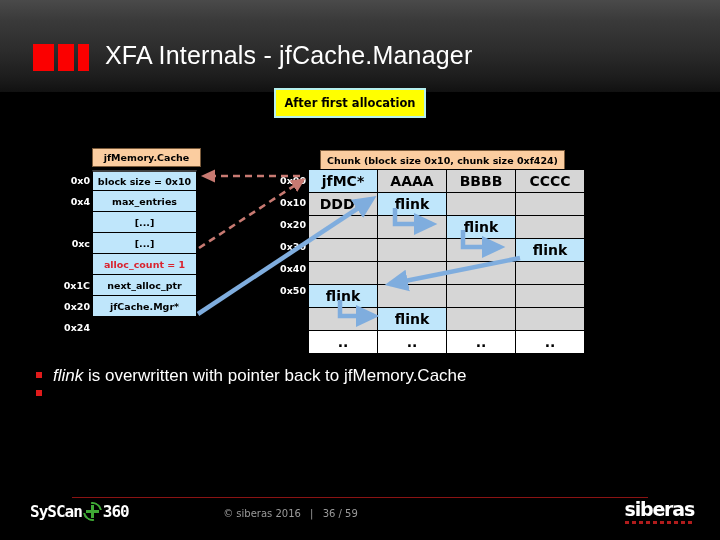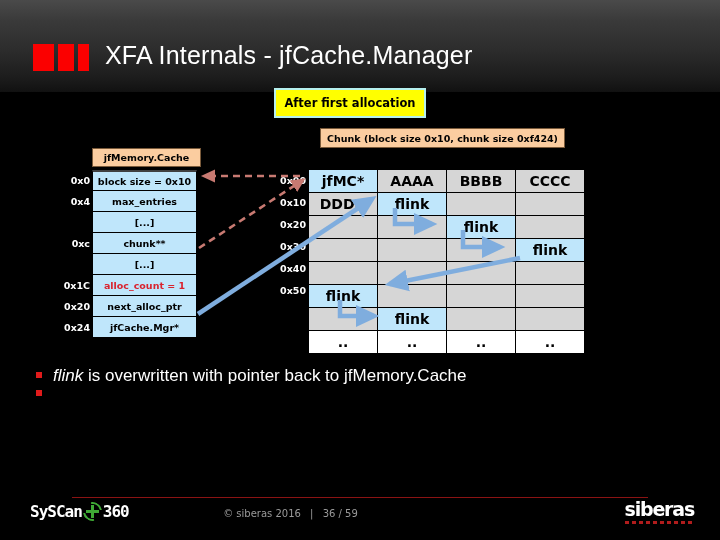--- a/index.html
+++ b/index.html
@@ -151,28 +151,27 @@
       <div class="offl" style="top: 254px;"></div>
       <div class="offl" style="top: 275px;">0x1C</div>
       <div class="offl" style="top: 296px;">0x20</div>
       <div class="offl" style="top: 317px;">0x24</div>
     </div>
 
   <div id="leftTable">
       <div class="row">block size = 0x10</div>
       <div class="row">max_entries</div>
       <div class="row">[...]</div>
-      <div class="row">chunk**</div>
       <div class="row">[...]</div>
       <div class="row alloc">alloc_count = 1</div>
       <div class="row">next_alloc_ptr</div>
       <div class="row">jfCache.Mgr*</div>
     </div>
 
-  <div class="hdrbox" style="left:320px;top:128px;width:245px;height:20px;">Chunk (block size 0x10, chunk size 0xf424)</div>
+  <div class="hdrbox" style="left:320px;top:150px;width:245px;height:20px;">Chunk (block size 0x10, chunk size 0xf424)</div>
 
   <div id="rightOffsets">
       <div class="offr" style="top: 169px;">0x00</div>
       <div class="offr" style="top: 191px;">0x10</div>
       <div class="offr" style="top: 213px;">0x20</div>
       <div class="offr" style="top: 235px;">0x30</div>
       <div class="offr" style="top: 257px;">0x40</div>
       <div class="offr" style="top: 279px;">0x50</div>
       <div class="offr" style="top: 301px;"></div>
       <div class="offr" style="top: 323px;"></div>

